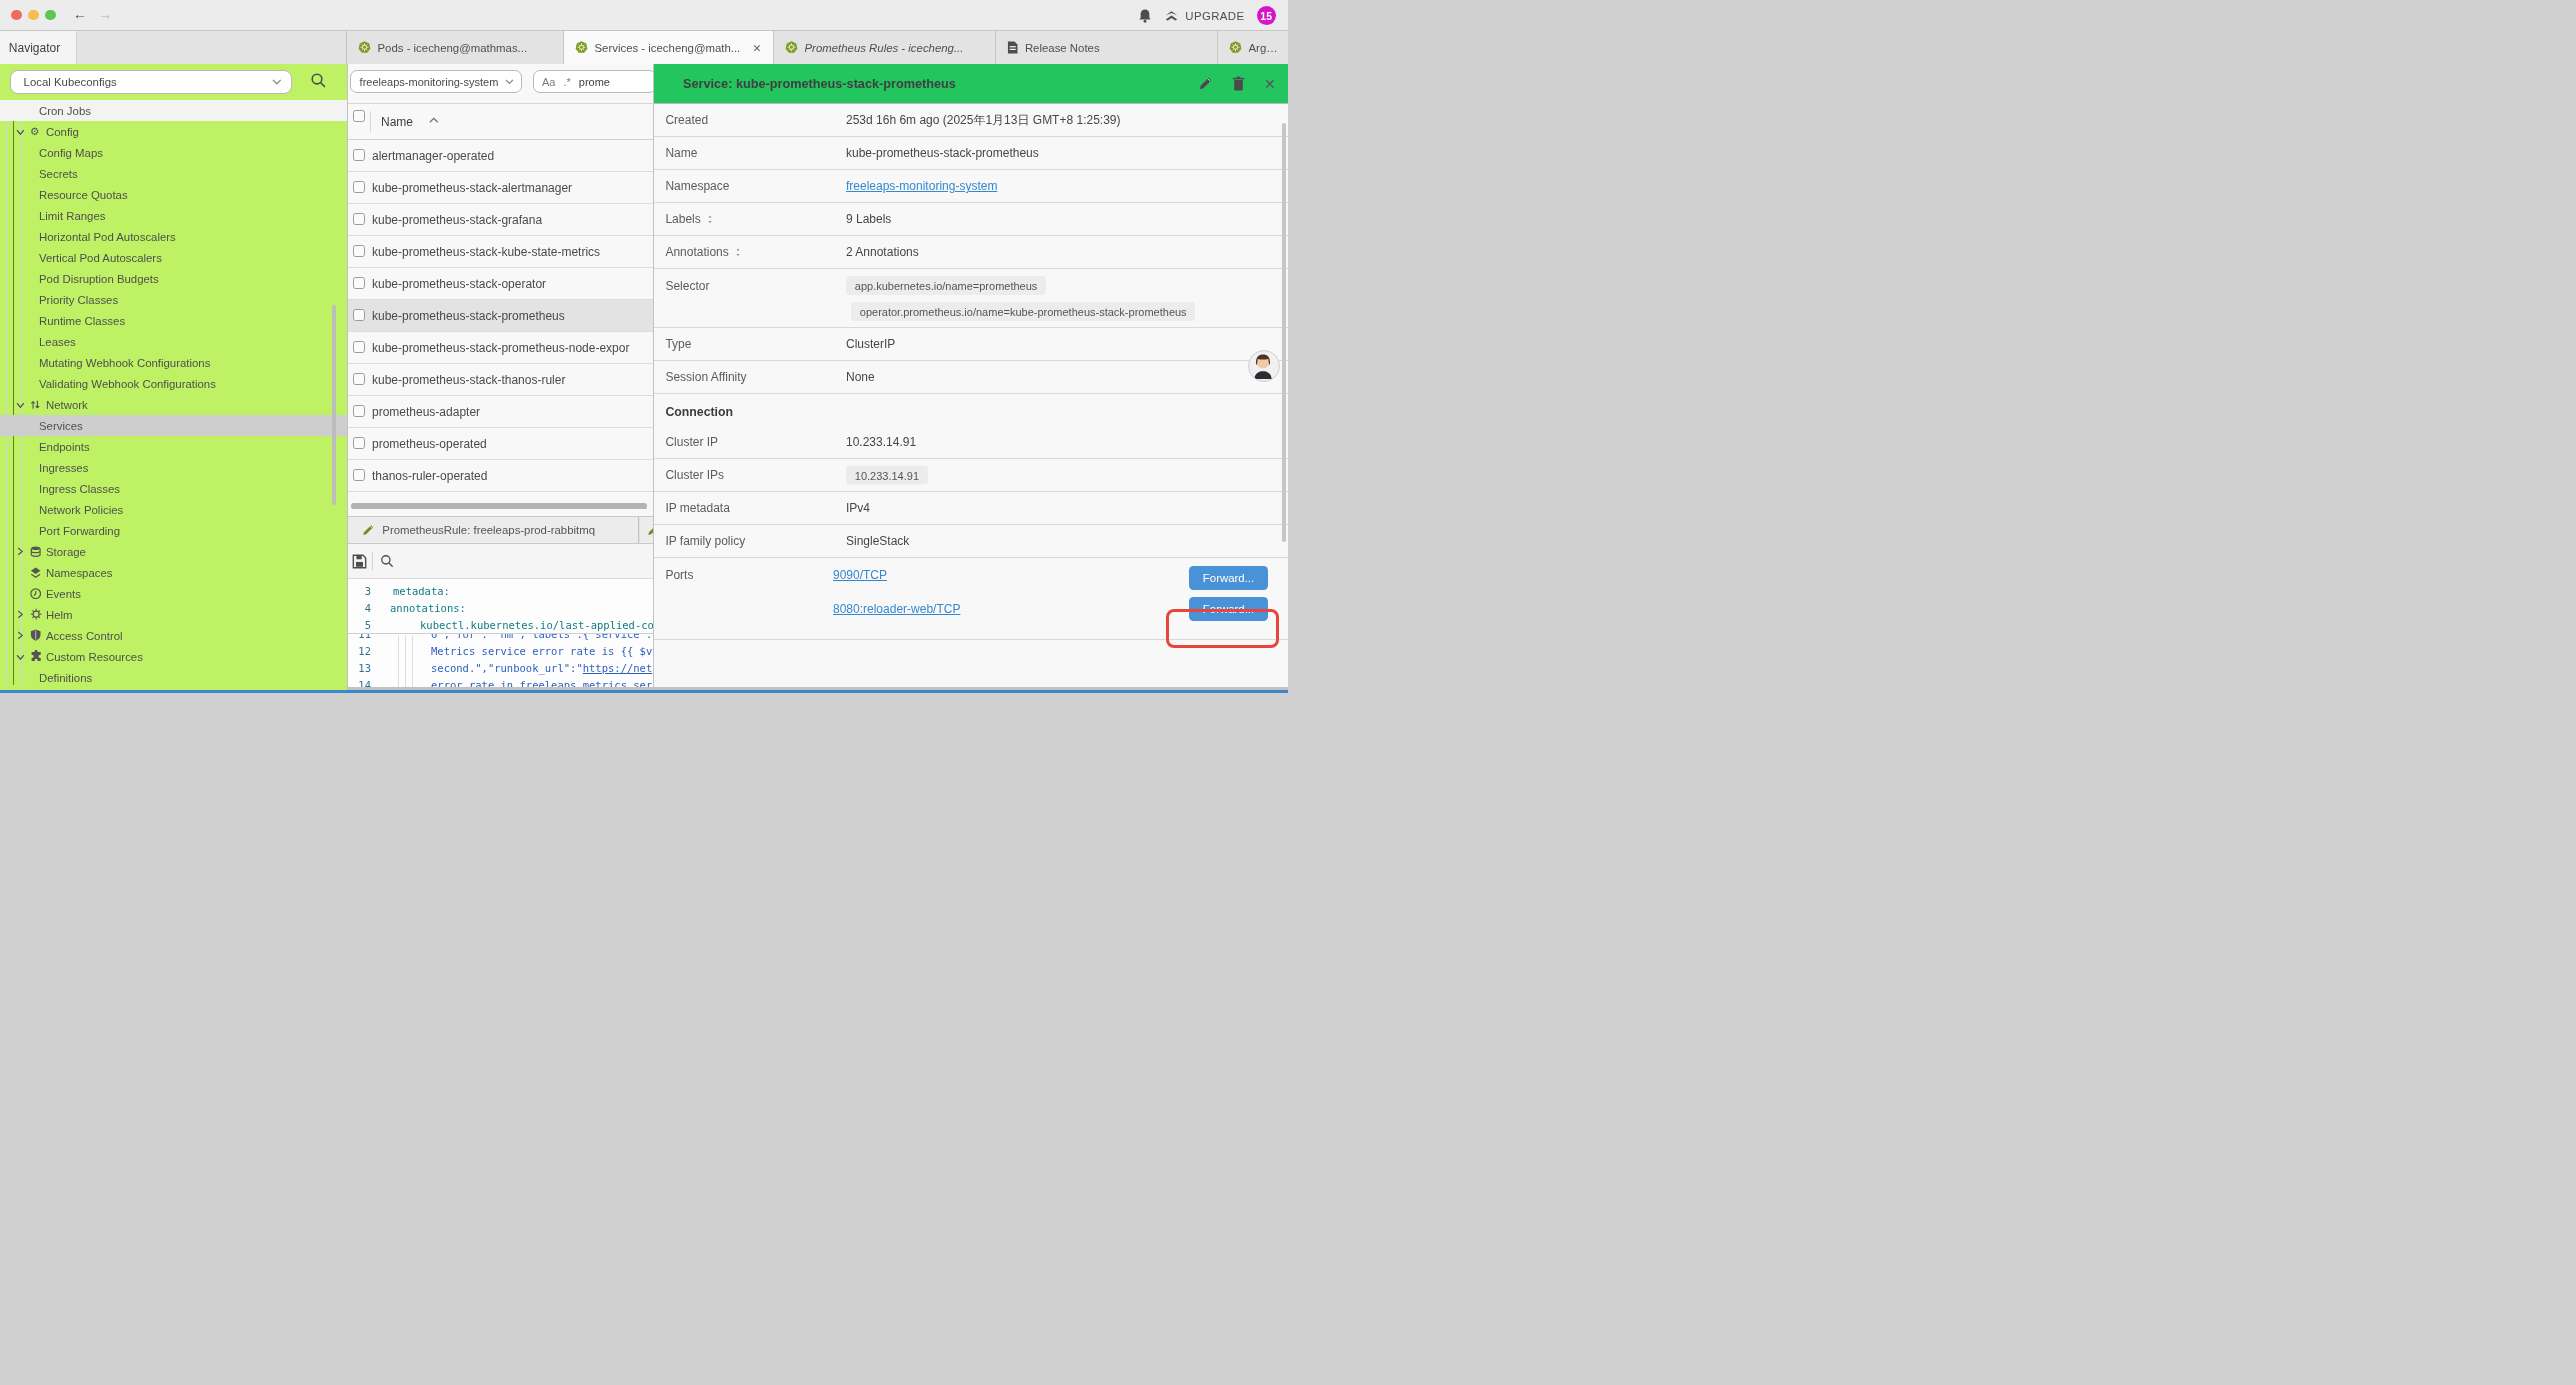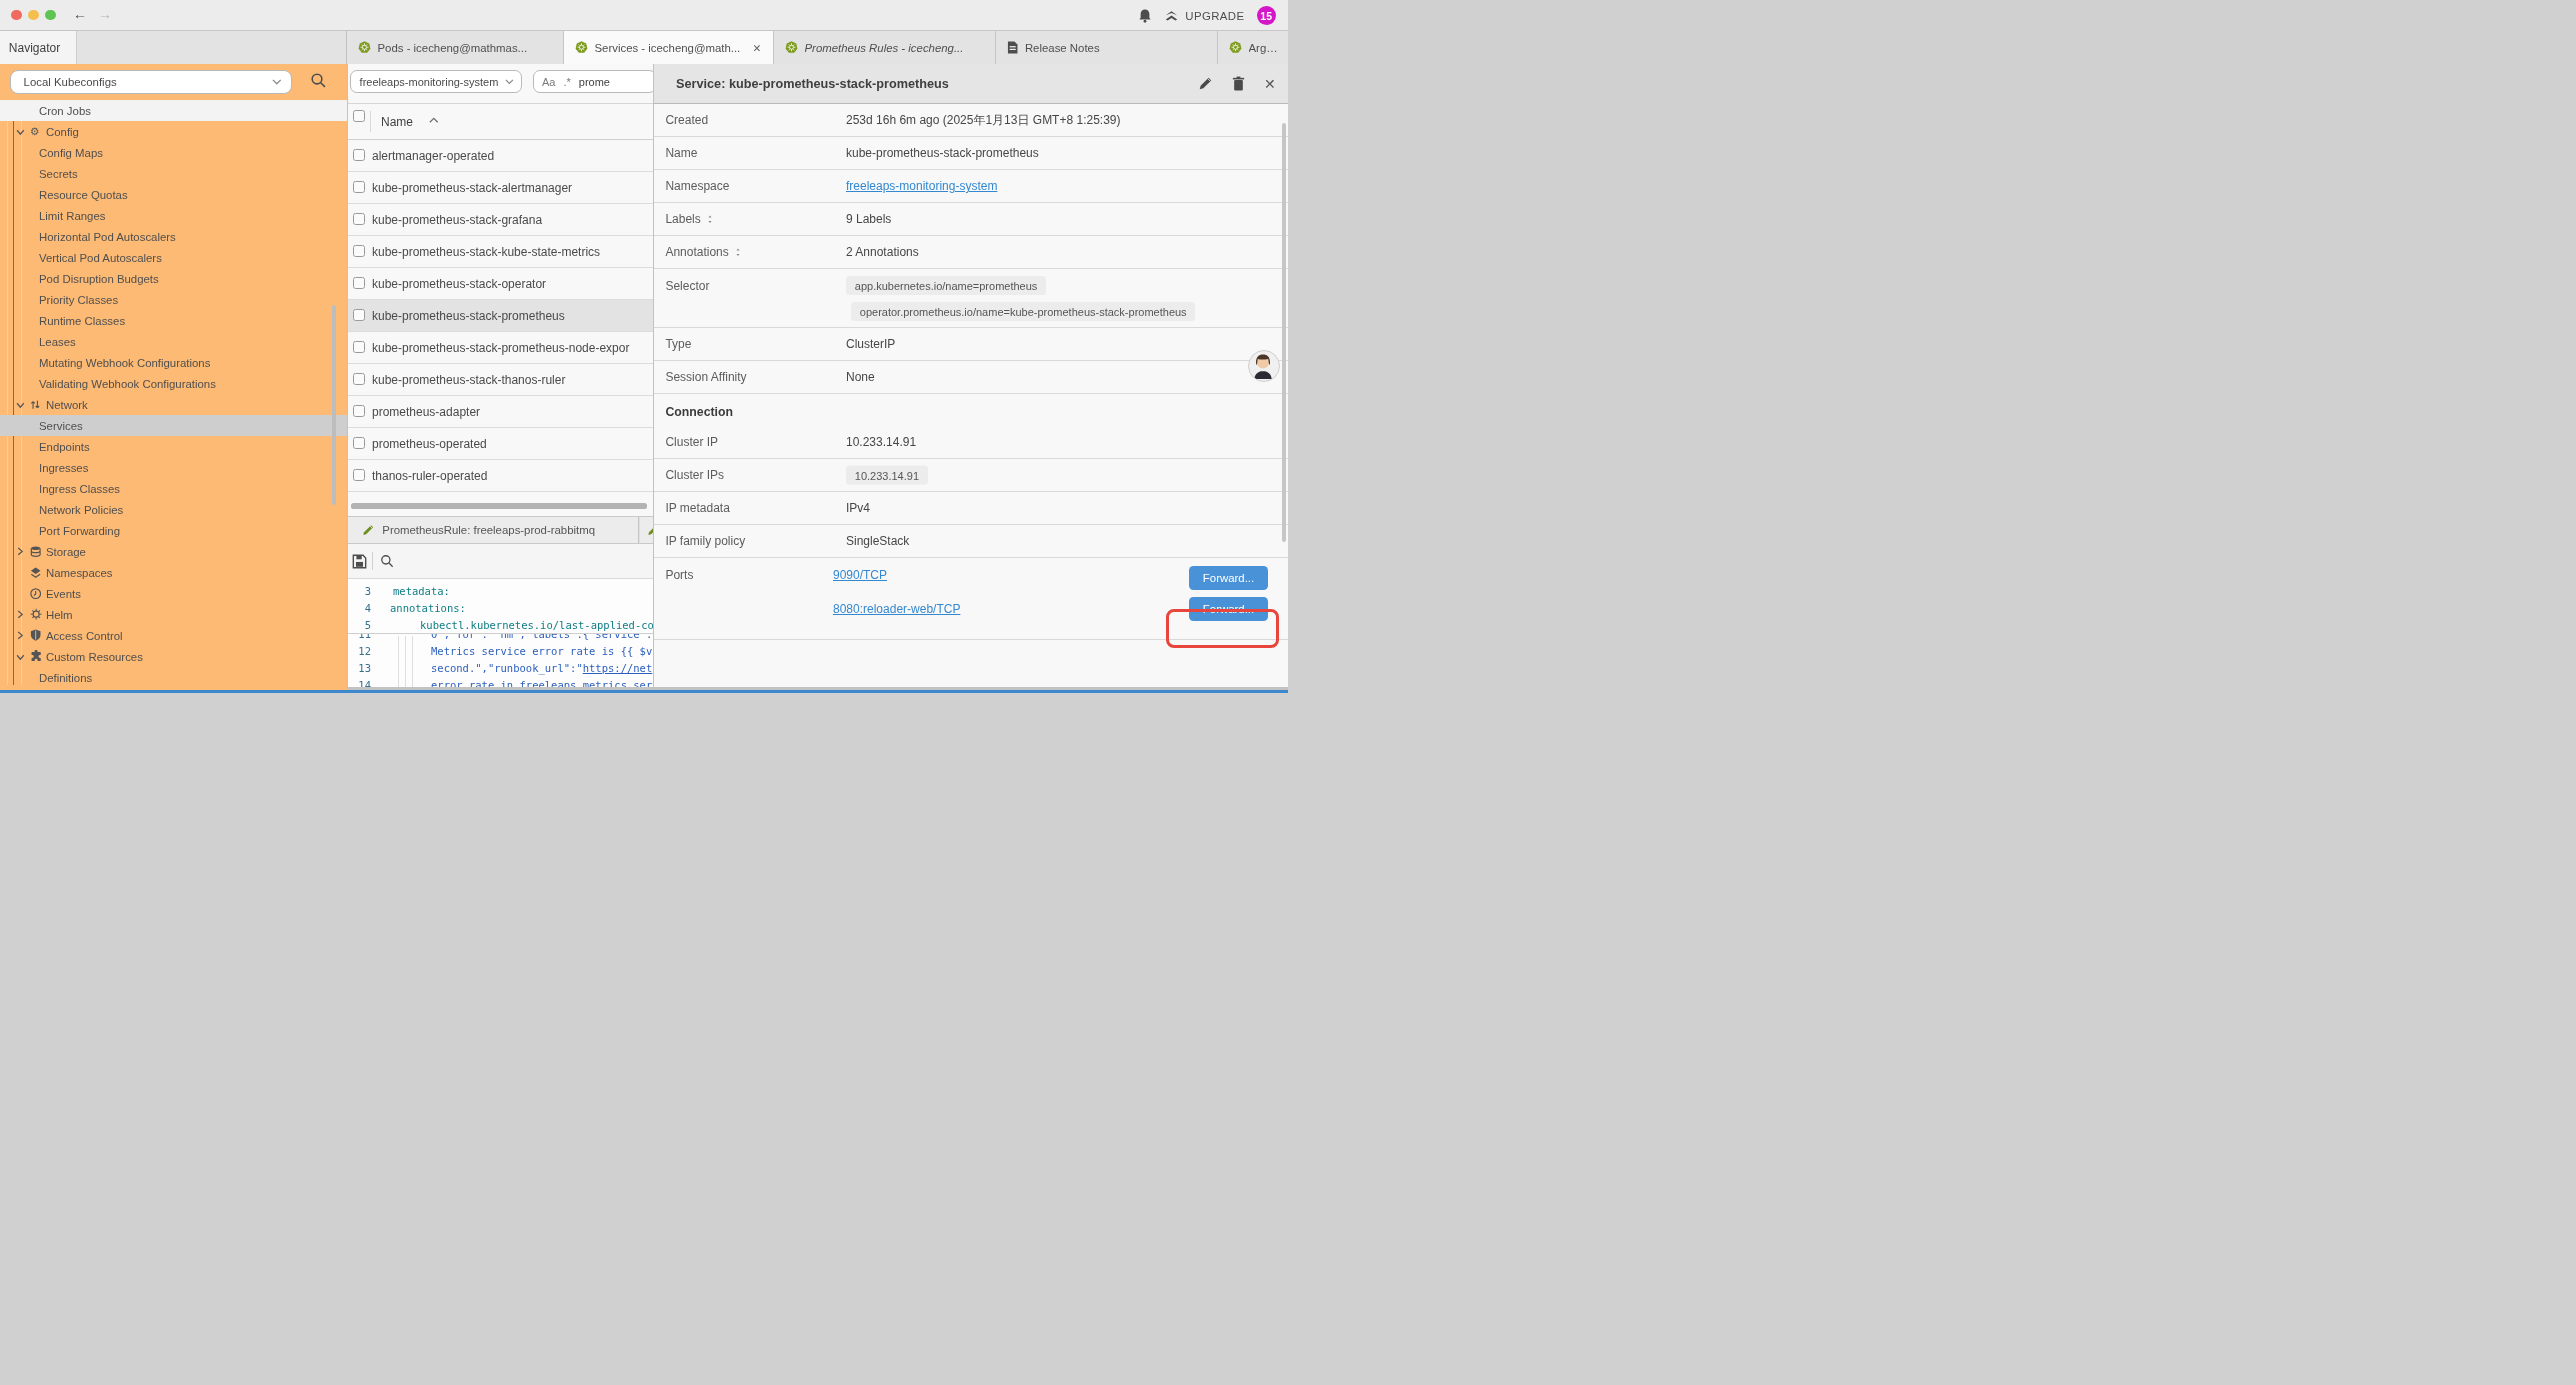--- a/index.html
+++ b/index.html
@@ -20,21 +20,21 @@
   #tabbar { position:absolute; left:0; top:31px; width:1288px; height:33px; background:#dcdcdc; border-bottom:0.9px solid #bfbfbf; }
   #navigator-tab { position:absolute; left:0; top:0; width:77px; height:33px; background:#f4f4f4; display:flex; align-items:center; padding-left:8.8px; font-size:12px; color:#3f3f3f; border-right:0.9px solid #cfcfcf; }
   #nav-tab-rest { position:absolute; left:77px; top:0; width:270px; height:33px; background:#e3e3e3; border-right:0.9px solid #c2c2c2; }
   #tabs { position:absolute; left:347px; top:0; height:33px; display:flex; }
   .tab { position:relative; height:33px; display:flex; align-items:center; gap:7px; padding:0 10.5px; background:#e3e3e3; border-right:0.9px solid #c6c6c6; color:#4f4f4f; overflow:hidden; white-space:nowrap; }
   .tab.active { background:#fafafa; }
   .tab.italic .tab-label { font-style: italic; }
   .tab-label { overflow:hidden; text-overflow:ellipsis; max-width:162px; }
   .tab-close { margin-left:5.3px; color:#666; font-size:10.5px; }
   
-  #sidebar { position:absolute; left:0; top:64px; width:348px; height:629px; background:#fdba74; border-right:0.9px solid #c2c2c2; overflow:hidden; }
+  #sidebar { position:absolute; left:0; top:64px; width:348px; height:629px; background:#bef264; border-right:0.9px solid #c2c2c2; overflow:hidden; }
   #sb-controls { position:relative; height:36px; }
   #kubeconfig-select { position:absolute; left:9.6px; top:6.1px; width:282px; height:24px; background:#fff; border:0.9px solid #b9b9b9; border-radius:8px; display:flex; align-items:center; padding:0 8.8px 0 13px; color:#4a4a4a; }
   #kubeconfig-select .chev { margin-left:auto; }
   #sb-search { position:absolute; left:310px; top:8px; }
   #tree { position:relative; }
   .guide { position:absolute; top:0; bottom:3.5px; width:0.9px; background:#d4d4d4; }
   .guide.green { background:#6e7f17; }
   .trow { position:relative; height:21px; display:flex; align-items:center; color:#4f4f4f; }
   .trow.selected { background:#cecece; }
   .trow.hover { background:#f3f3f3; }
@@ -76,21 +76,21 @@
   .eline .ltext { position:absolute; left:45px; }
   .c-key { color:#0f7d84; }
   .c-str { color:#2c5fbe; }
   .c-link { color:#2c5fbe; text-decoration:underline; }
   .sticky { border-bottom:0.9px solid #cfcfcf; background:#fdfdfd; }
   .sliver { height:8.8px; overflow:hidden; }
   .sliver .inner { margin-top:-8px; }
   .eguide { position:absolute; width:0.9px; background:#dedede; }
   
   #detail { position:absolute; left:654px; top:64px; width:634px; height:629px; background:#f8f8f8; overflow:hidden; }
-  #detail-header { position:relative; height:40px; background:#e5e5e5; border-bottom:1.8px solid #b9b9b9; display:flex; align-items:center; padding-left:22px; }
+  #detail-header { position:relative; height:40px; background:#22c55e; border-bottom:1.8px solid #b9b9b9; display:flex; align-items:center; padding-left:29px; }
   #detail-title { font-size:12.7px; font-weight:bold; color:#3f3f3f; }
   #dh-icons { position:absolute; right:12.3px; top:0; height:100%; display:flex; align-items:center; gap:19px; }
   .dheading { font-size:12.3px; font-weight:bold; color:#3c3c3c; padding:12.3px 0 7px 11.4px; }
   .drow { position:relative; border-bottom:0.9px solid #d9d9d9; }
   .dlabel { position:absolute; left:11.4px; top:50%; transform:translateY(-50%); color:#5c5c5c; font-size:12px; display:flex; align-items:center; gap:5.3px; }
   .dvalue { position:absolute; left:192px; top:50%; transform:translateY(-50%); color:#464646; font-size:12px; white-space:nowrap; }
   .dlink { color:#3488d0; text-decoration:underline; font-size:12px; }
   .chip { display:inline-block; background:#ececec; border-radius:3.5px; padding:3.5px 8.8px; font-size:11px; color:#555; white-space:nowrap; }
   .chips .chip { position:absolute; left:192px; }
   .pline-link { position:absolute; left:179px; }

